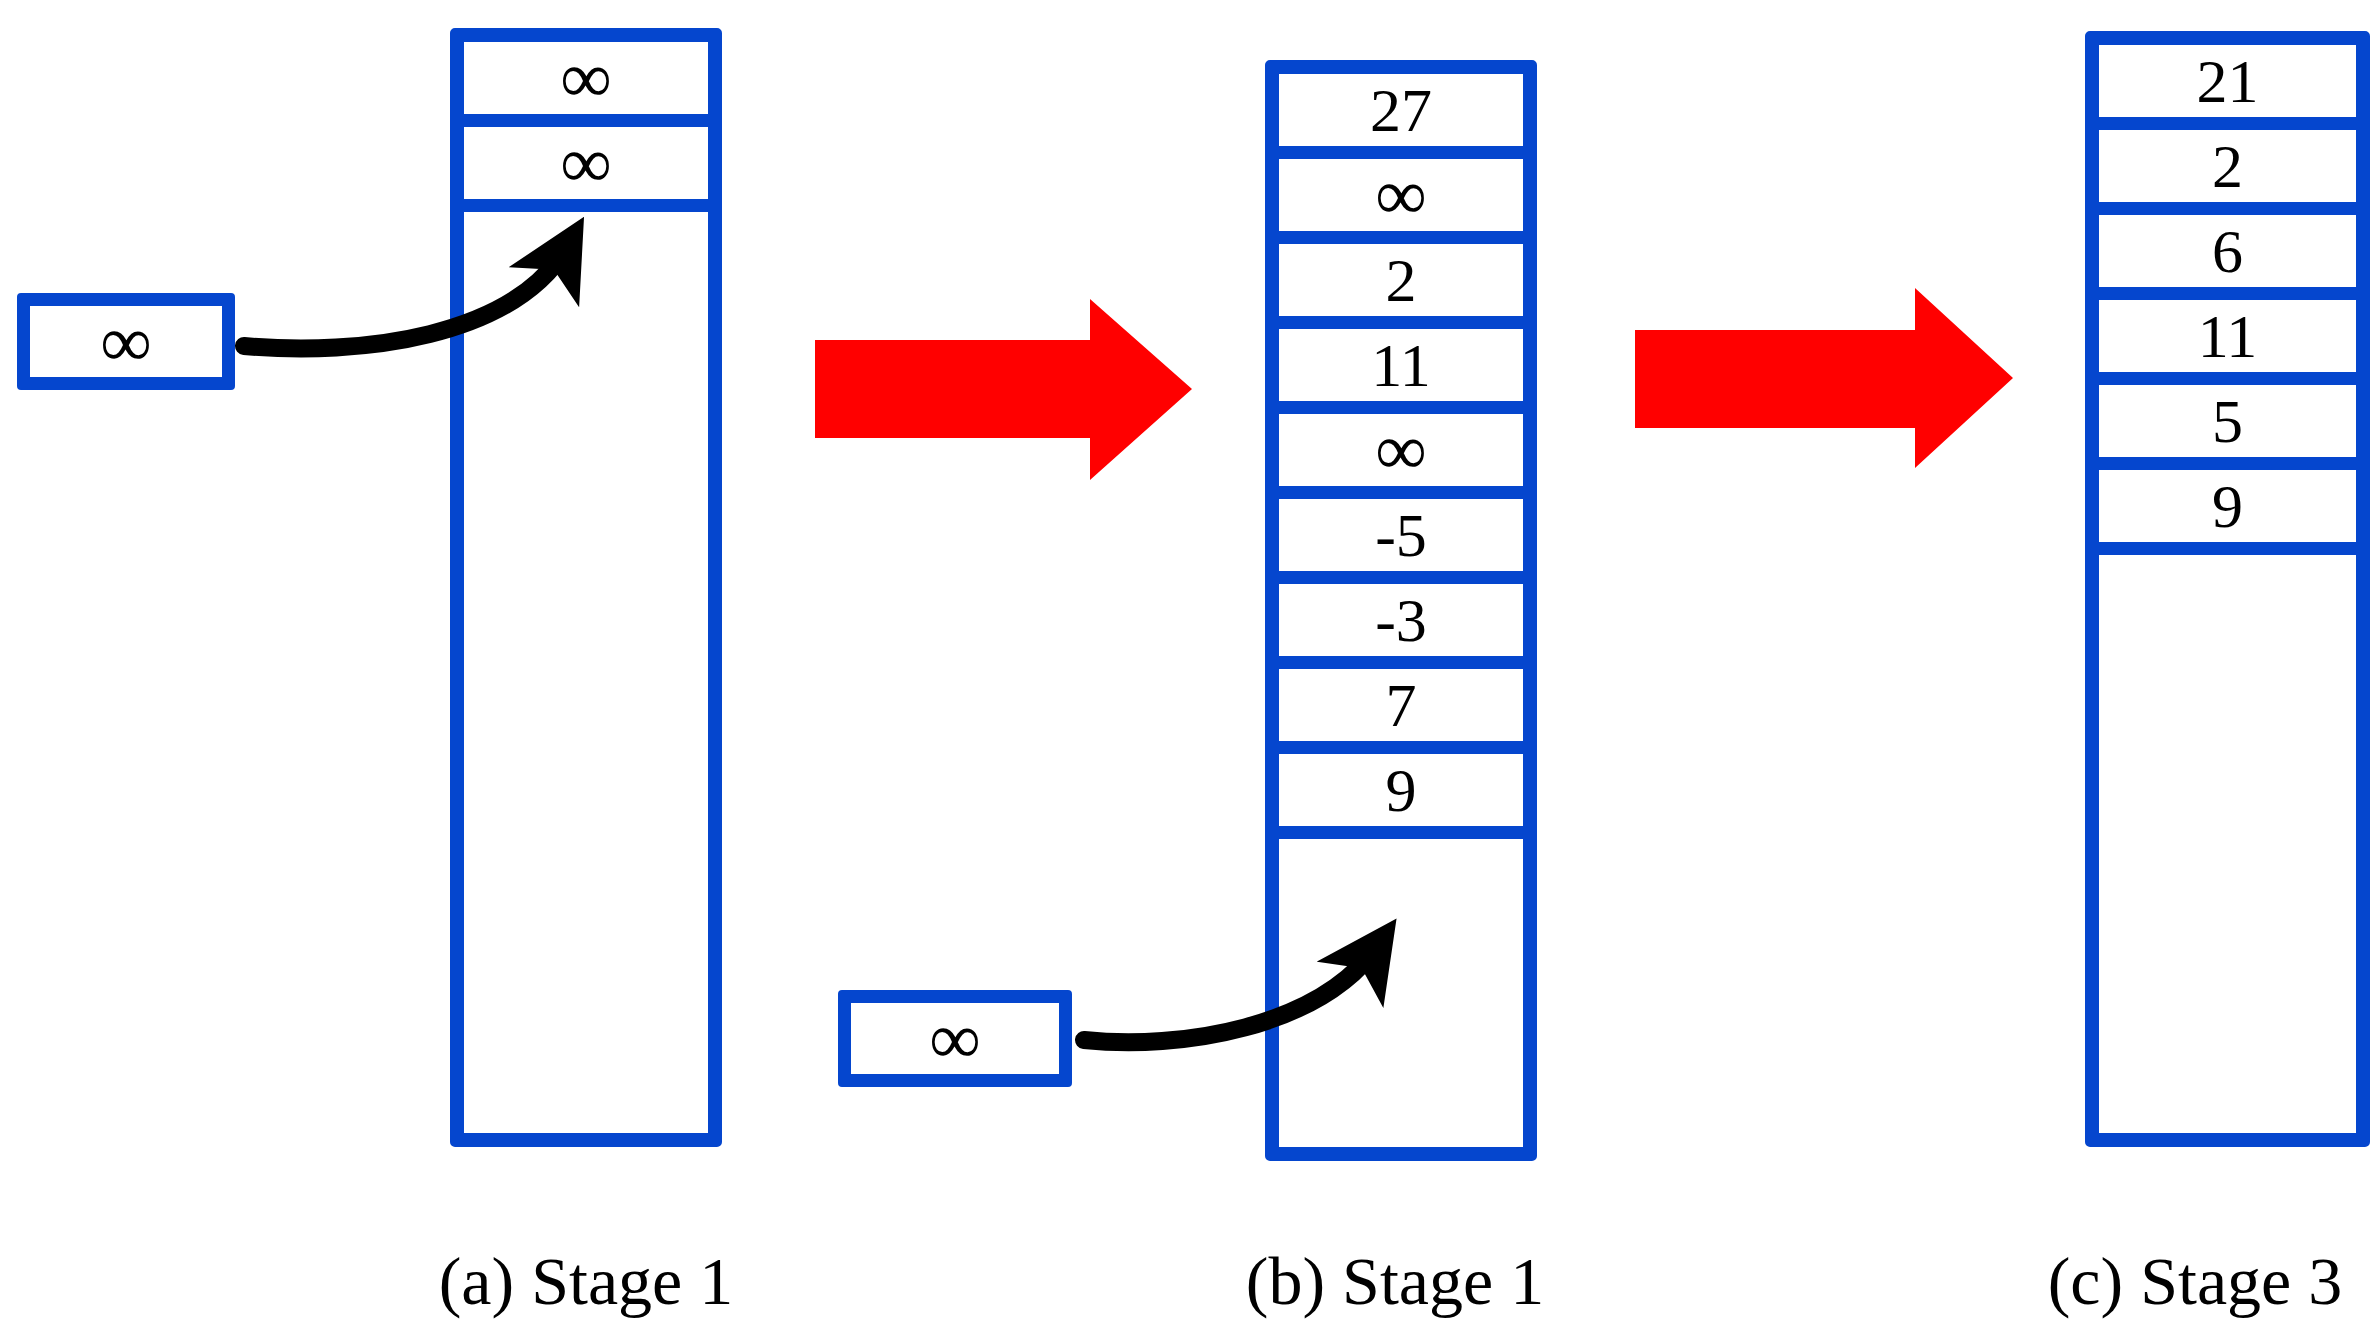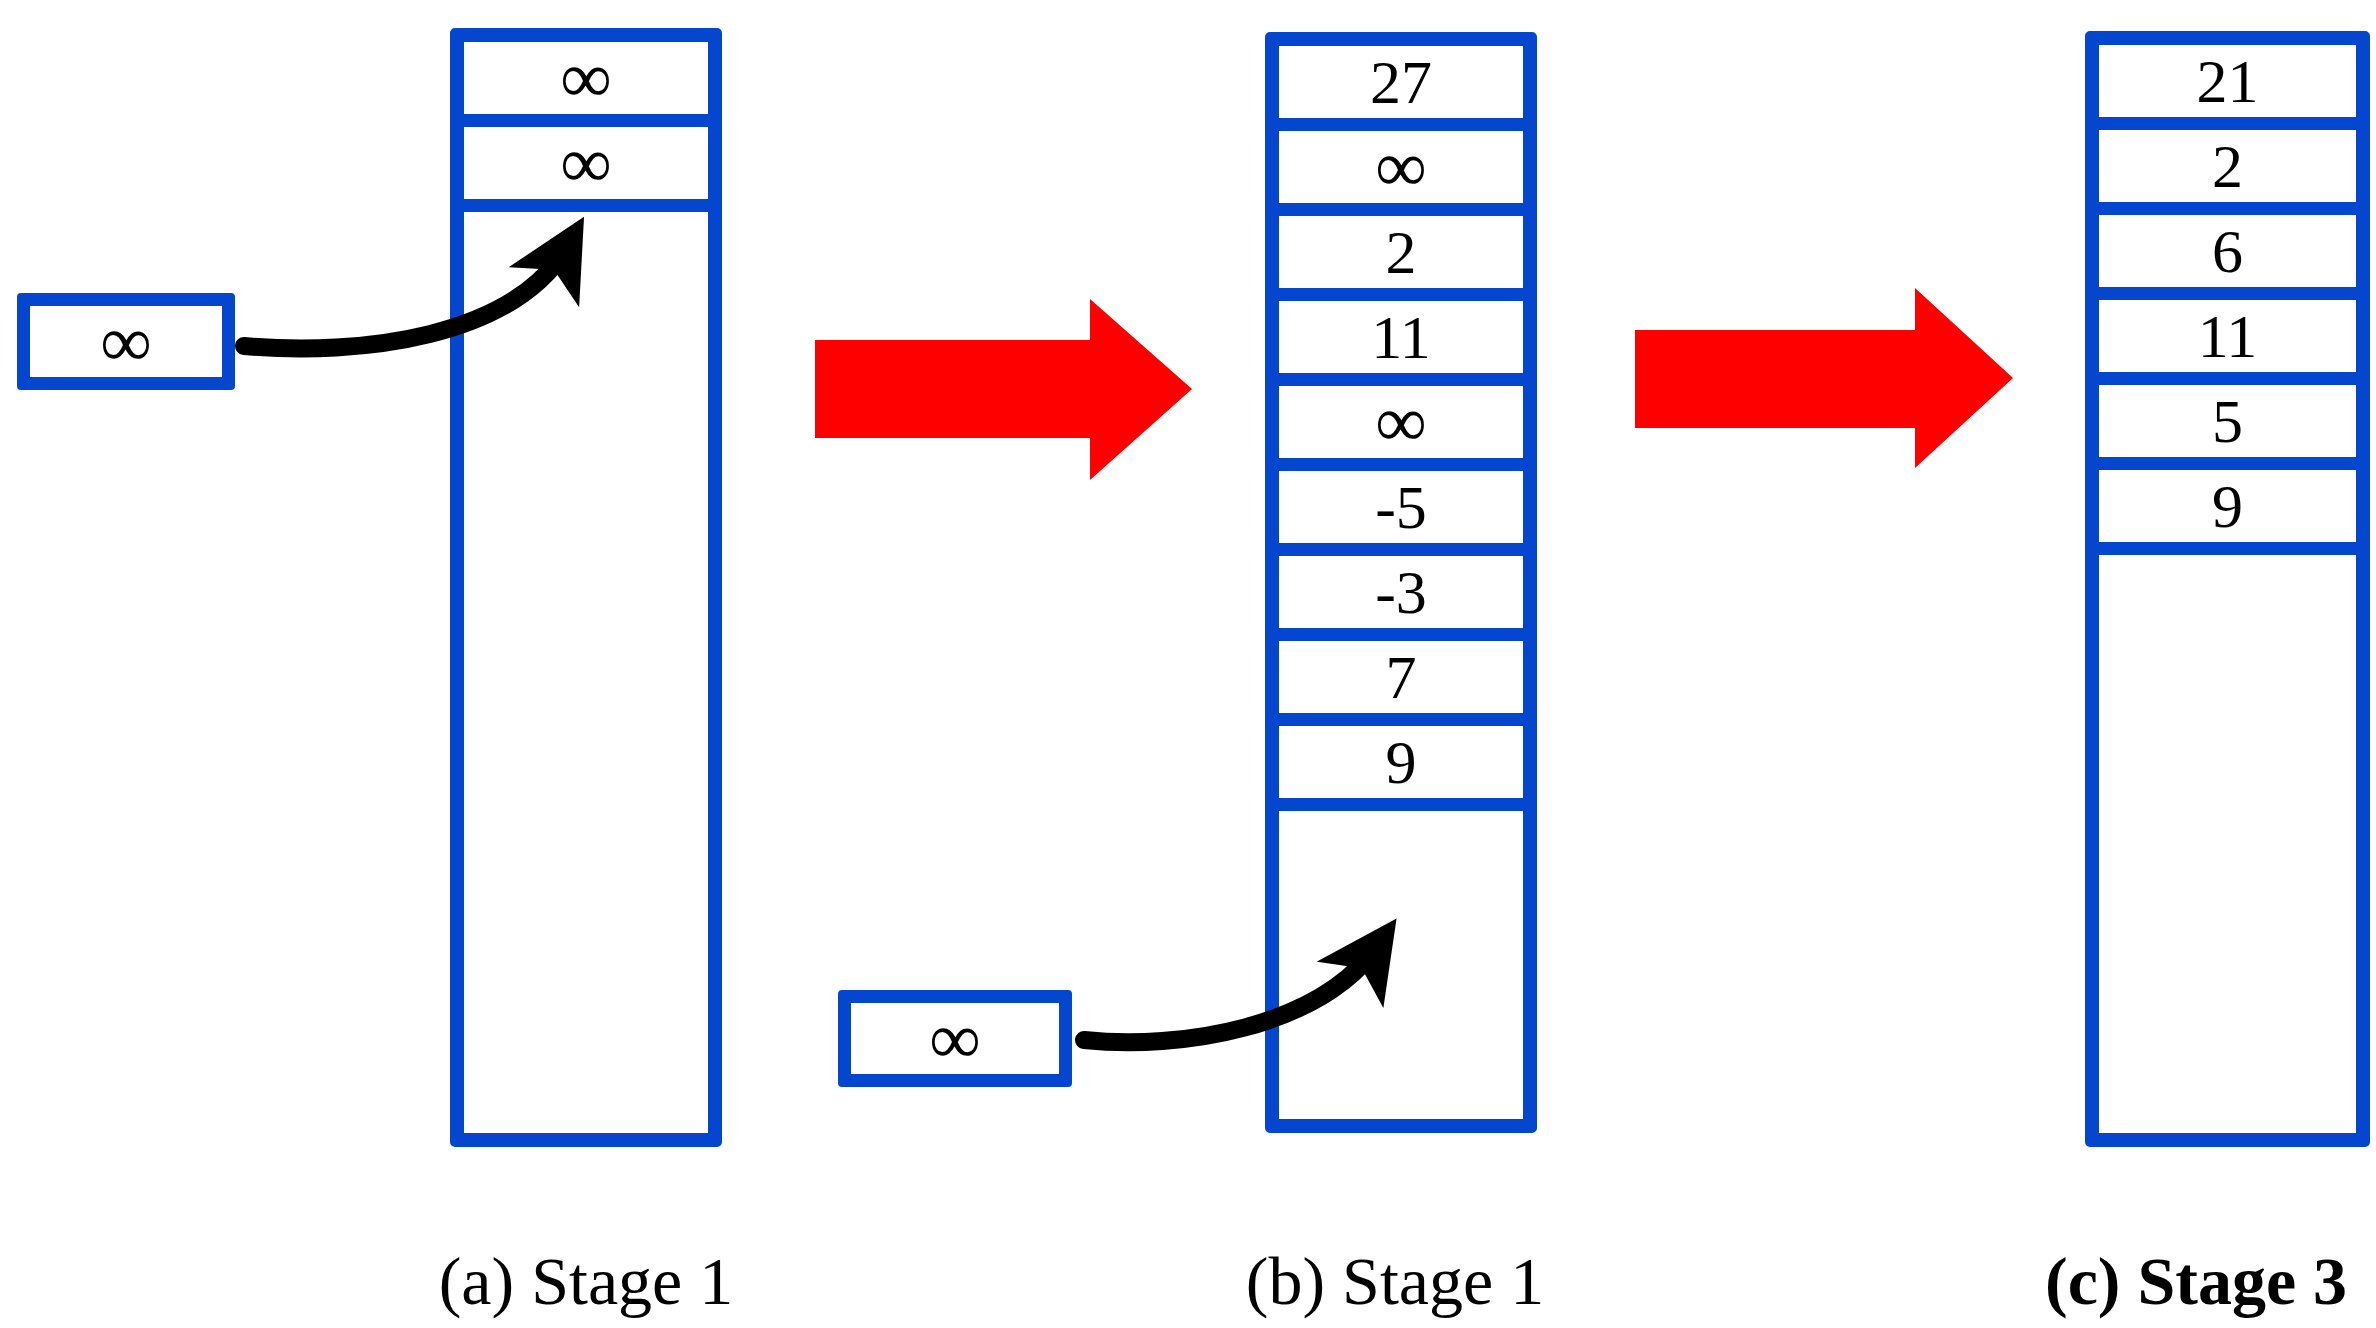--- a/index.html
+++ b/index.html
@@ -71,21 +71,21 @@
   <div class="column" style="left:450px; top:28px; width:272px; height:1119px;">
 
   <div class="cell inf">∞</div>
       <div class="cell inf">∞</div>
     </div>
   <div class="pending-box" style="left:17px; top:293px; width:218px; height:97px;">
     <span>∞</span>
   </div>
   <div class="caption" style="left:436px; top:1208px;">(a) Stage 1</div>
 
-  <div class="column" style="left:1265px; top:32px; width:272px; height:1101px;">
+  <div class="column" style="left:1265px; top:60px; width:272px; height:1101px;">
 
   <div class="cell">27</div>
       <div class="cell inf">∞</div>
       <div class="cell">2</div>
       <div class="cell">11</div>
       <div class="cell inf">∞</div>
       <div class="cell">-5</div>
       <div class="cell">-3</div>
       <div class="cell">7</div>
       <div class="cell">9</div>
@@ -97,21 +97,21 @@
 
   <div class="column" style="left:2085px; top:31px; width:285px; height:1116px;">
 
   <div class="cell">21</div>
       <div class="cell">2</div>
       <div class="cell">6</div>
       <div class="cell">11</div>
       <div class="cell">5</div>
       <div class="cell">9</div>
     </div>
-  <div class="caption" style="left:2045px; top:1208px;font-weight:bold;">(c) Stage 3</div>
+  <div class="caption" style="left:2045px; top:1208px;">(c) Stage 3</div>
 
   <svg class="overlay" viewBox="0 0 2376 1328" xmlns="http://www.w3.org/2000/svg">
     <defs>
       <marker id="bhead" markerUnits="strokeWidth" markerWidth="4.5" markerHeight="4.5" viewBox="0 0 10 10" refX="6" refY="5" orient="auto">
         <path d="M0 0 L10 5 L0 10 L2.5 5 Z" style="fill: var(--ink);"></path>
       </marker>
     </defs>
 
     <polygon points="815,340 1090,340 1090,299 1192,389 1090,480 1090,438 815,438" style="fill: var(--red);"></polygon>
 

